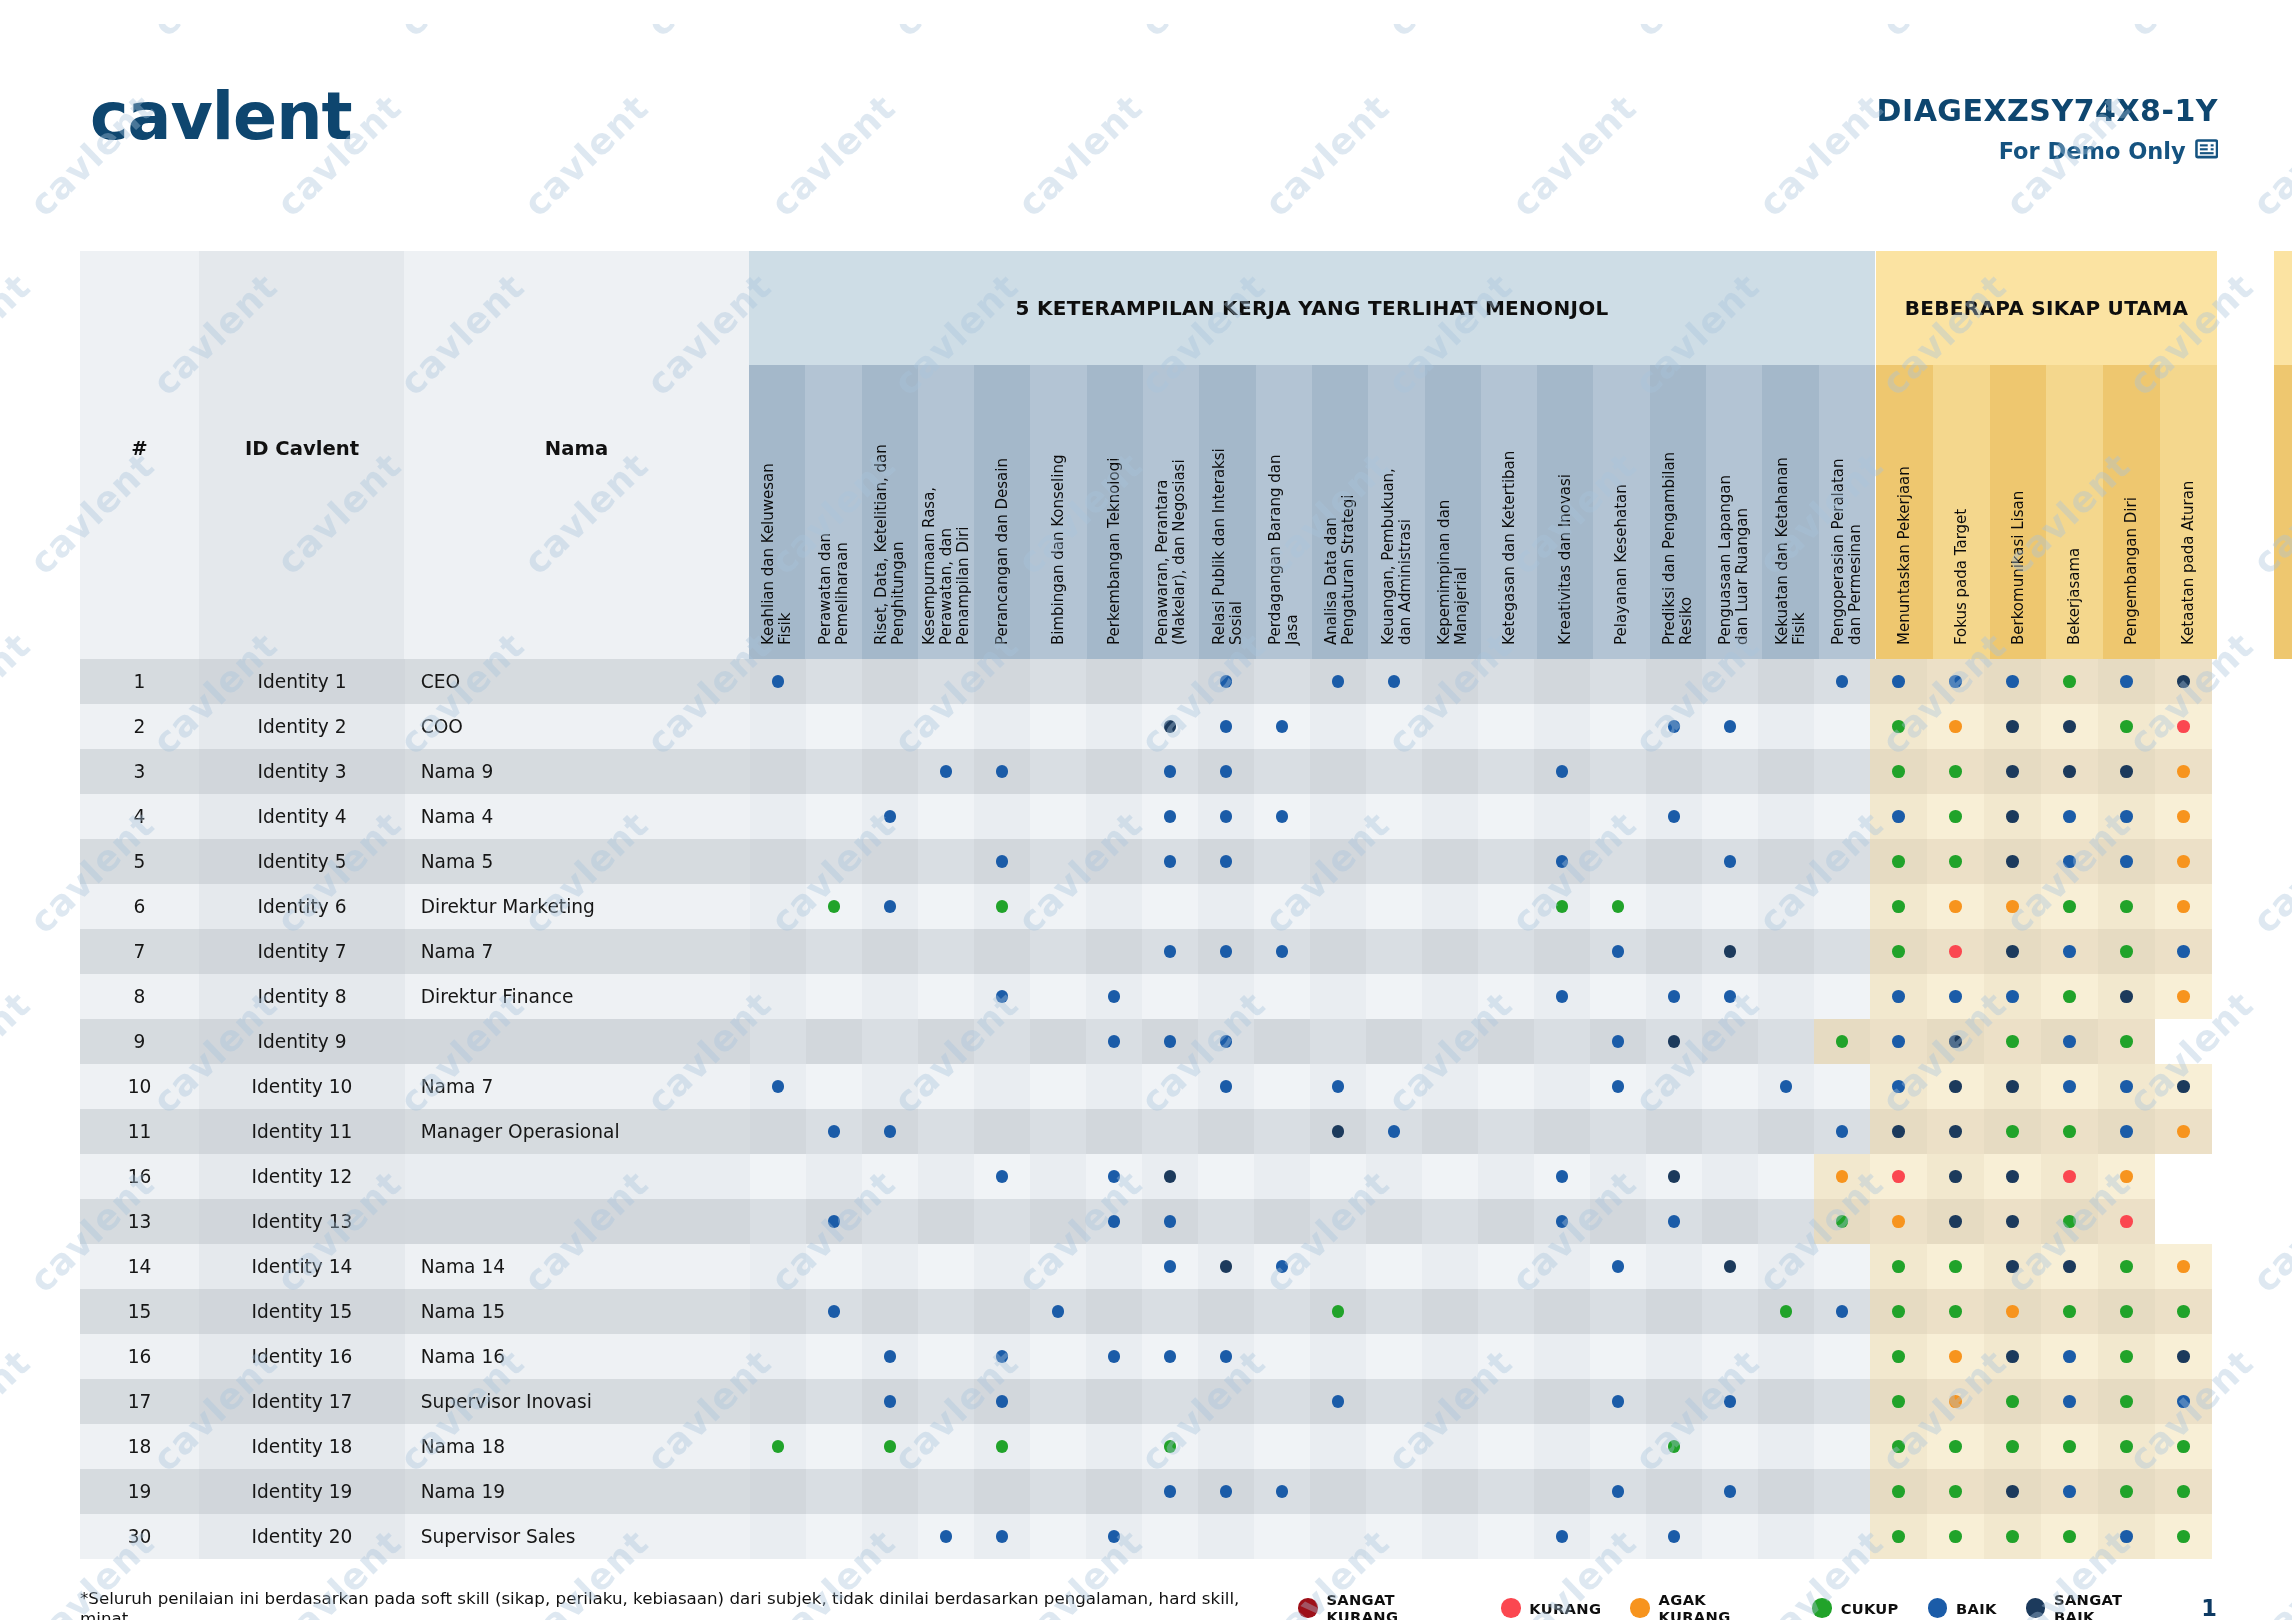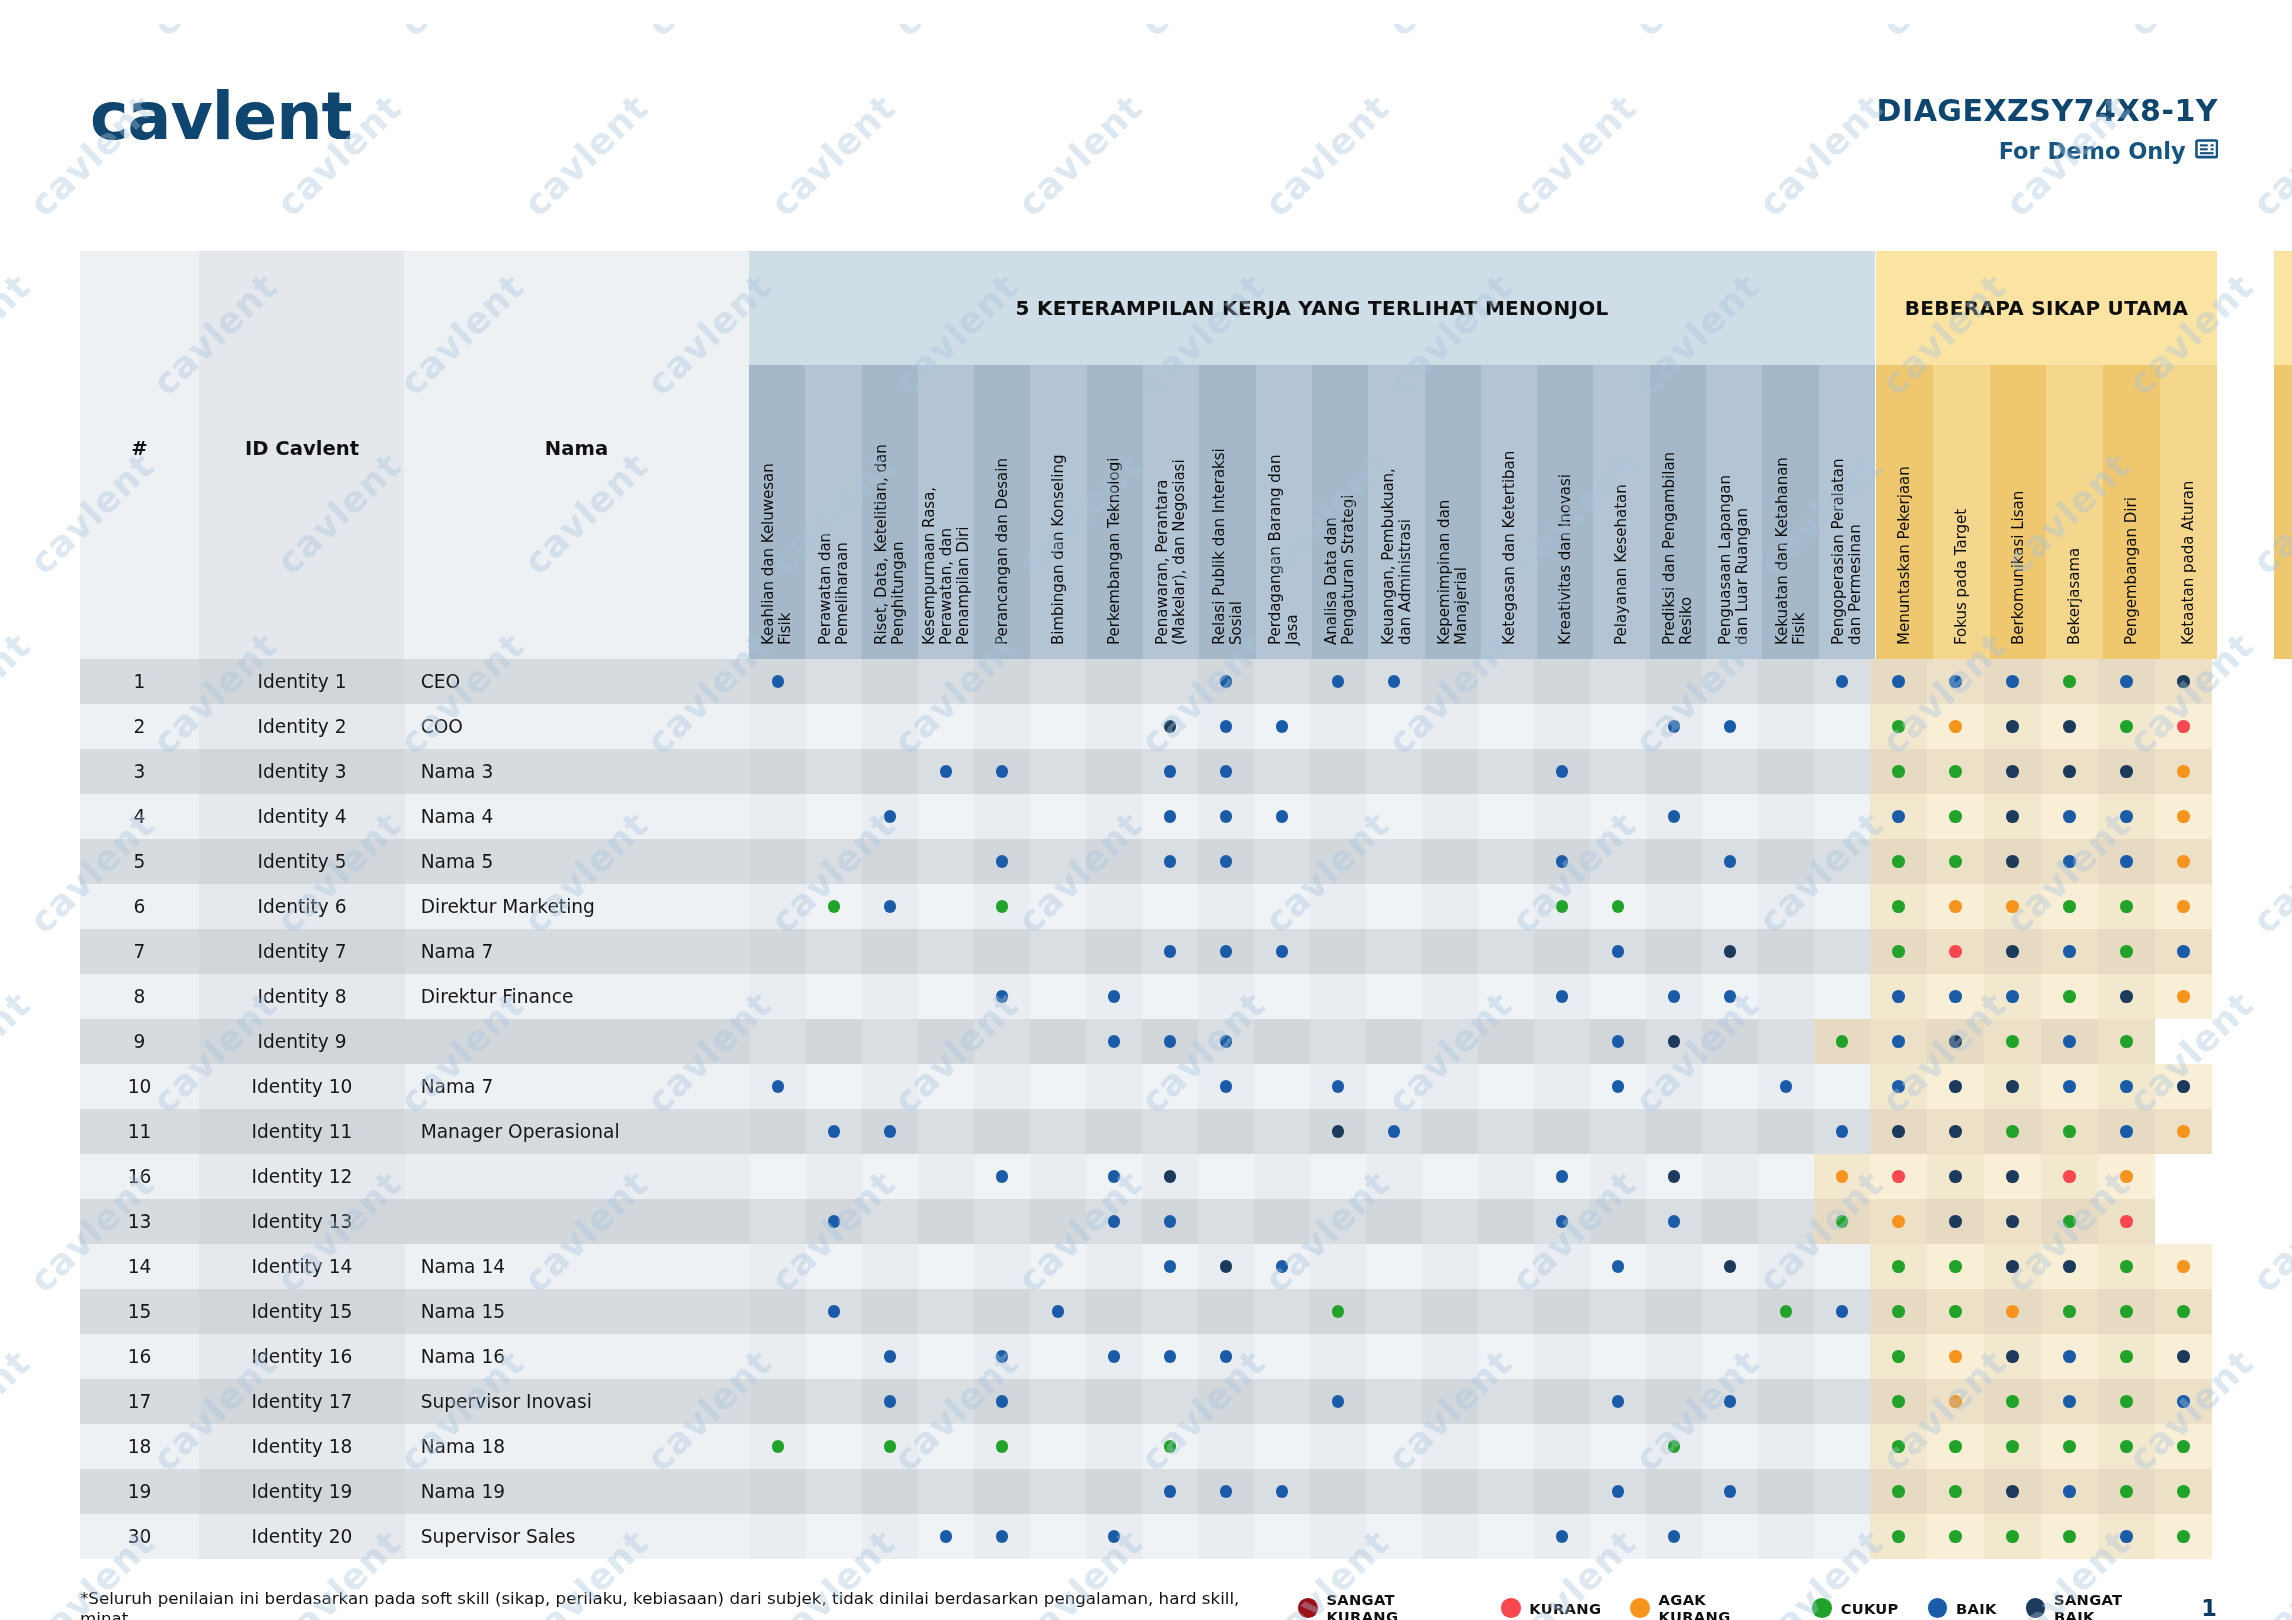--- a/index.html
+++ b/index.html
@@ -294,21 +294,21 @@
           <div class="cell at a">
             <span class="dot" style="background: rgb(33, 163, 42);"></span>
           </div>
           <div class="cell at b">
             <span class="dot" style="background: rgb(251, 71, 80);"></span>
           </div>
         </div>
         <div class="trow dark">
           <div class="c-num">3</div>
           <div class="c-id">Identity 3</div>
-          <div class="c-name">Nama 3</div>
+          <div class="c-name">Nama 9</div>
           <div class="cell sk a"></div>
           <div class="cell sk b"></div>
           <div class="cell sk a"></div>
           <div class="cell sk b">
             <span class="dot" style="background: rgb(27, 92, 168);"></span>
           </div>
           <div class="cell sk a">
             <span class="dot" style="background: rgb(27, 92, 168);"></span>
           </div>
           <div class="cell sk b"></div>

